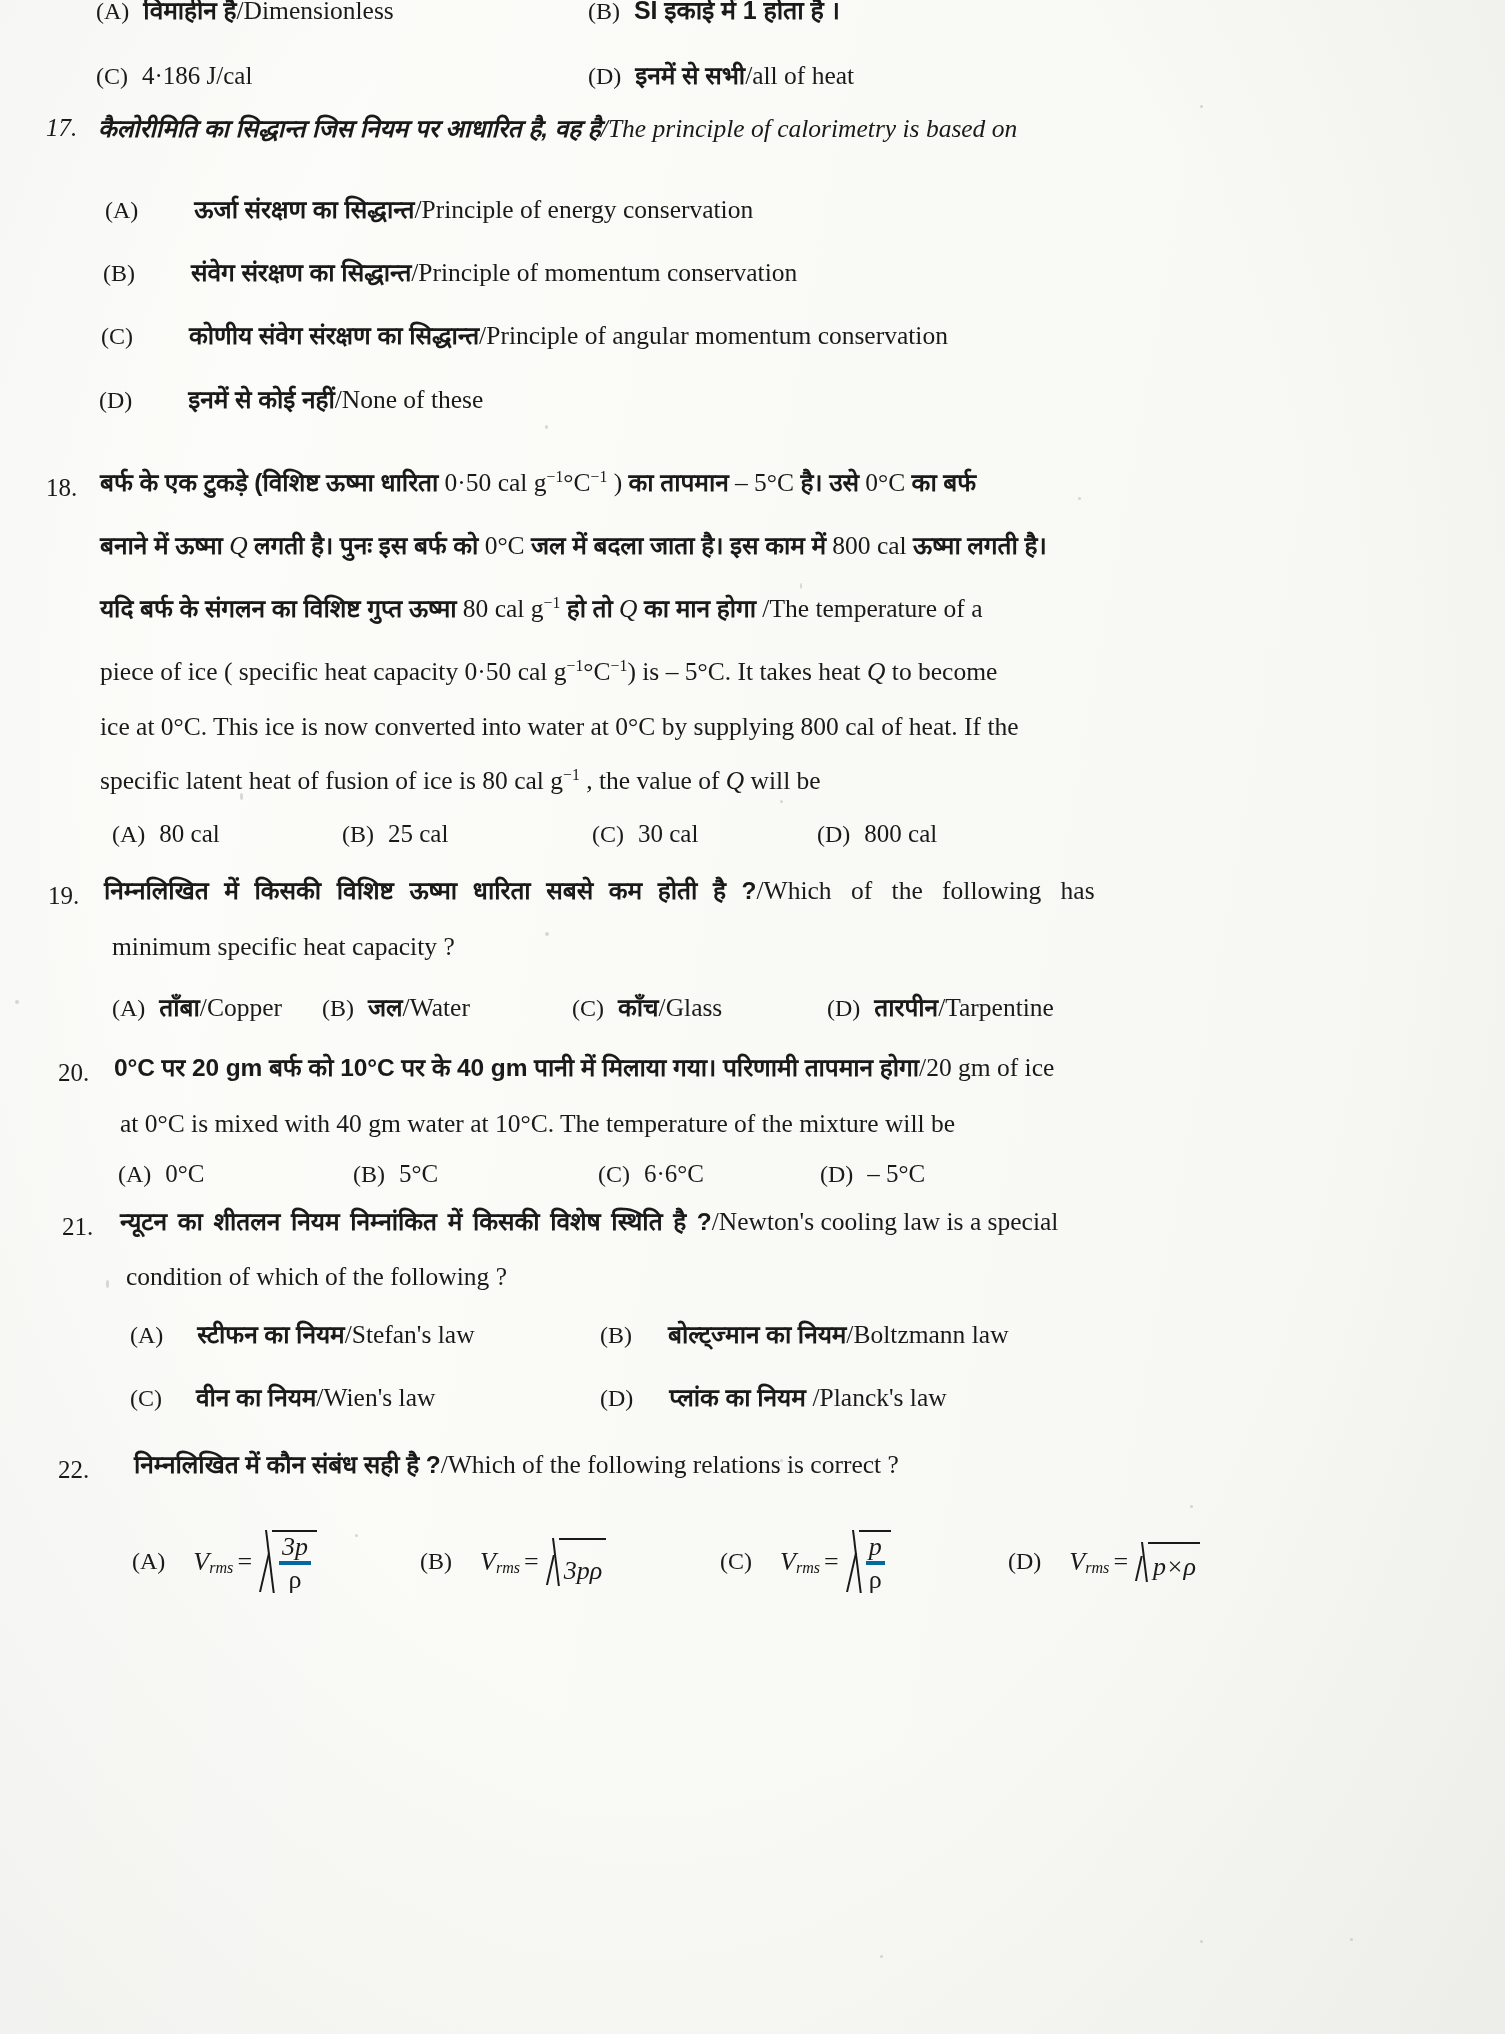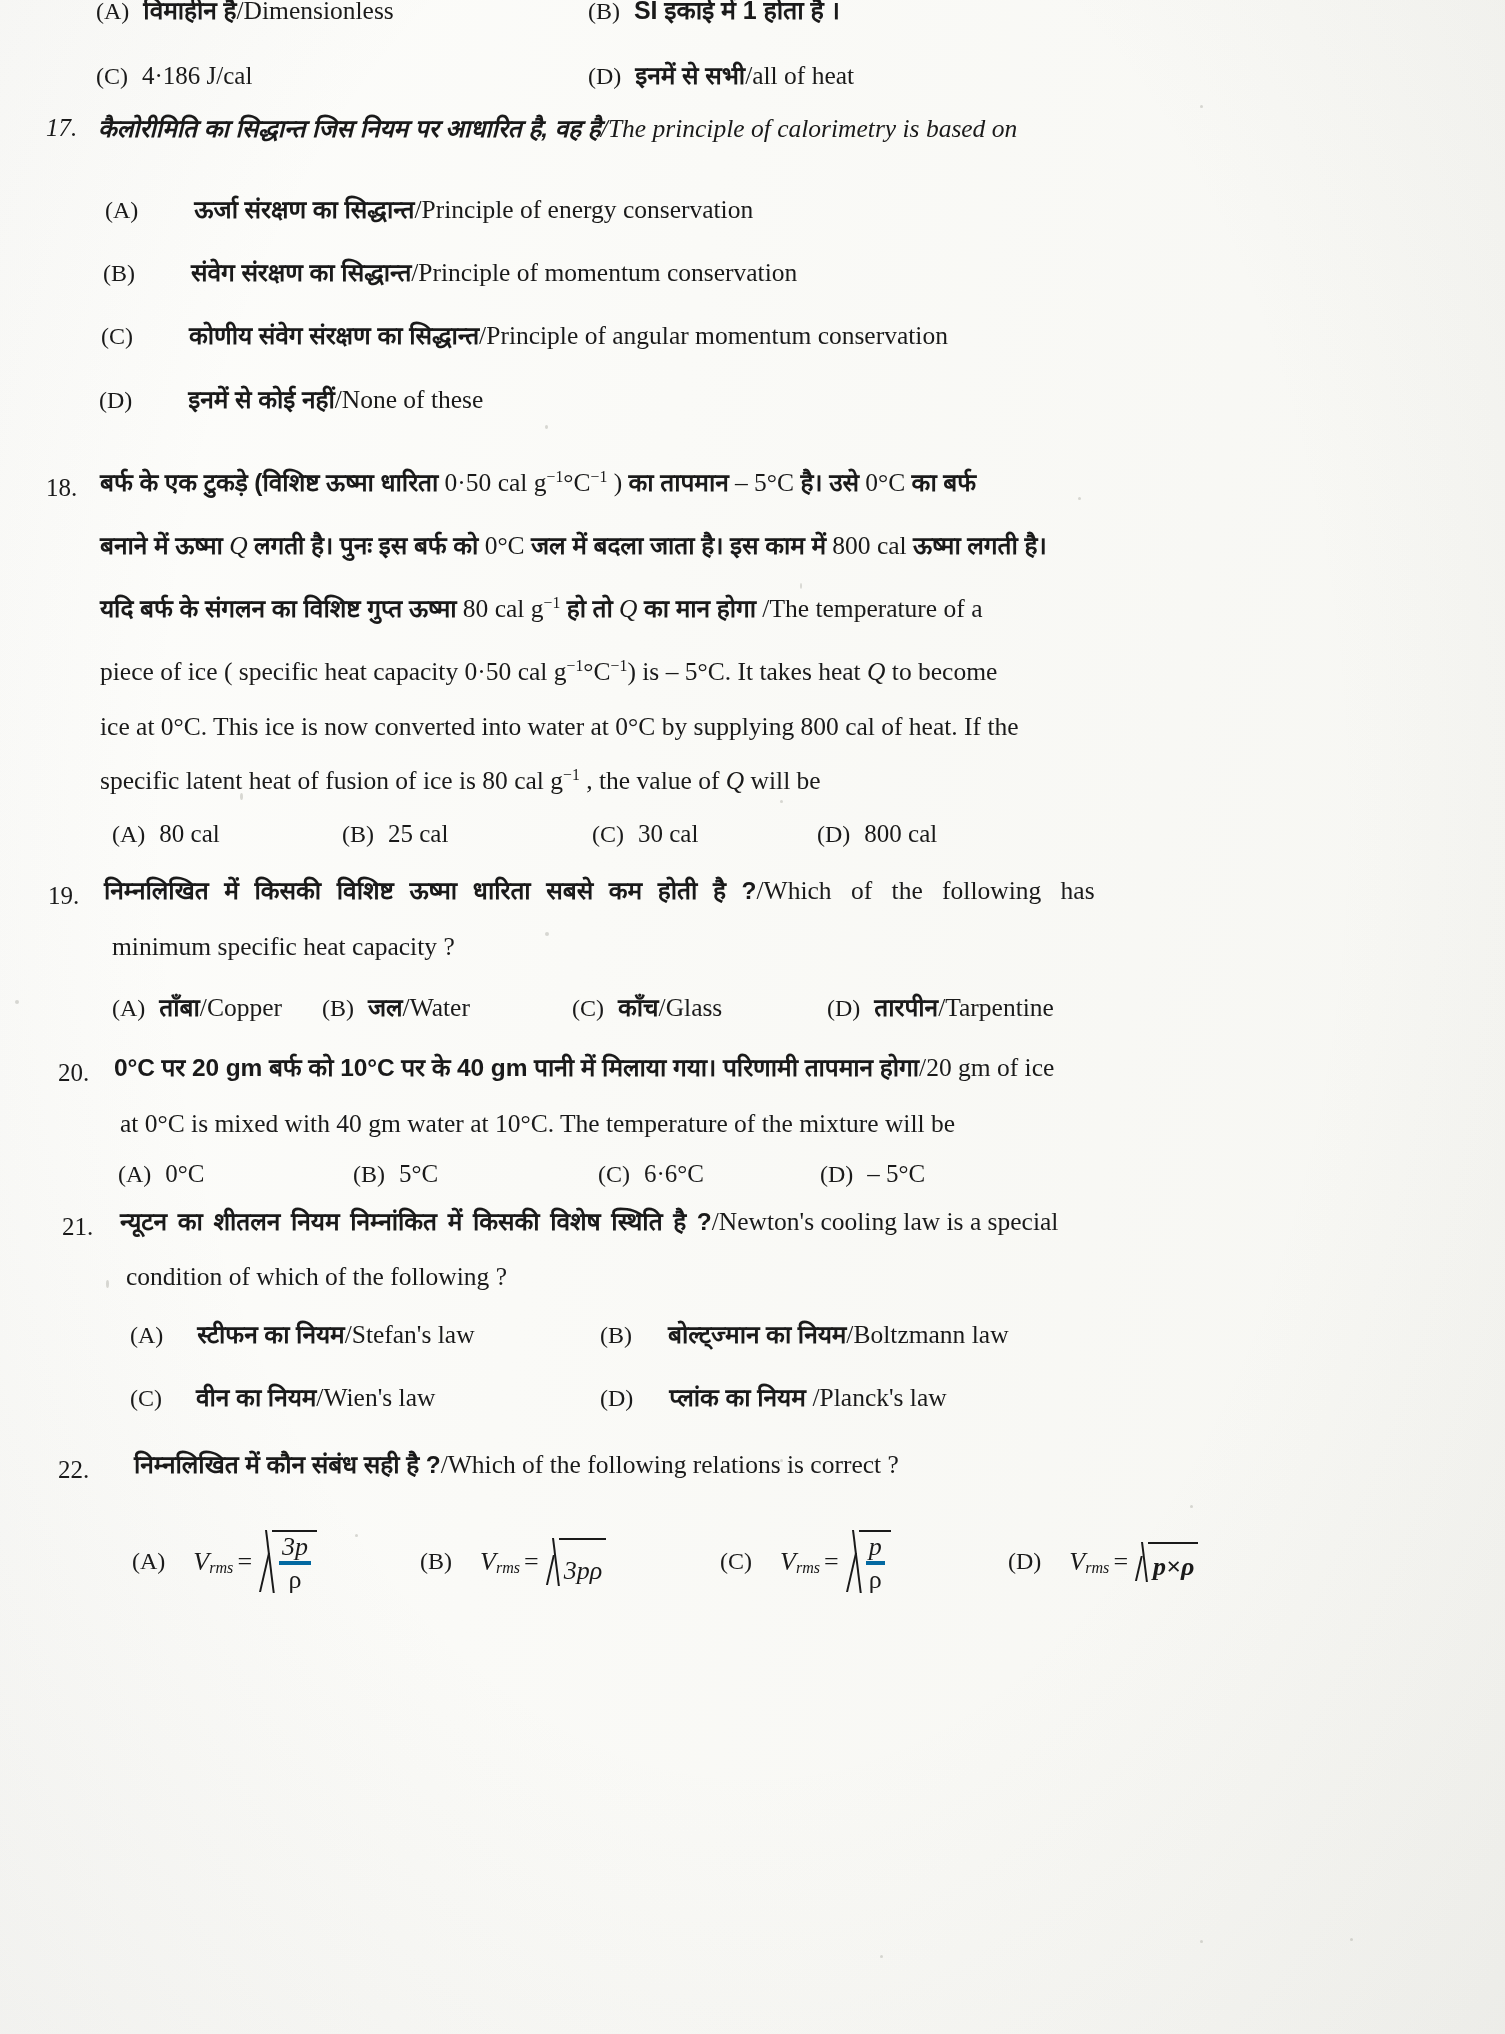--- a/index.html
+++ b/index.html
@@ -447,21 +447,21 @@
     </div>
 
     <div class="opt" style="align-items:center;">
       <span class="opt-tag">(D)</span>
       <span class="math" style="margin-left:14px;">
         <span class="var">V</span>
           <span class="sub">rms</span>
         <span class="eq">=</span>
         <span class="radical">
           <span class="radical-sign"></span>
-          <span class="radicand" style="padding-top:8px;font-weight:bold;">p×ρ</span>
+          <span class="radicand" style="padding-top:8px;">p×ρ</span>
         </span>
       </span>
     </div>
   </div>
 
   <div class="scan-speck" style="left:1200px; top:105px; width:3px; height:3px;"></div>
   <div class="scan-speck" style="left:545px; top:425px; width:3px; height:4px;"></div>
   <div class="scan-speck" style="left:1078px; top:497px; width:3px; height:3px;"></div>
   <div class="scan-speck" style="left:800px; top:583px; width:2px; height:6px;"></div>
   <div class="scan-speck" style="left:780px; top:800px; width:3px; height:3px;"></div>

